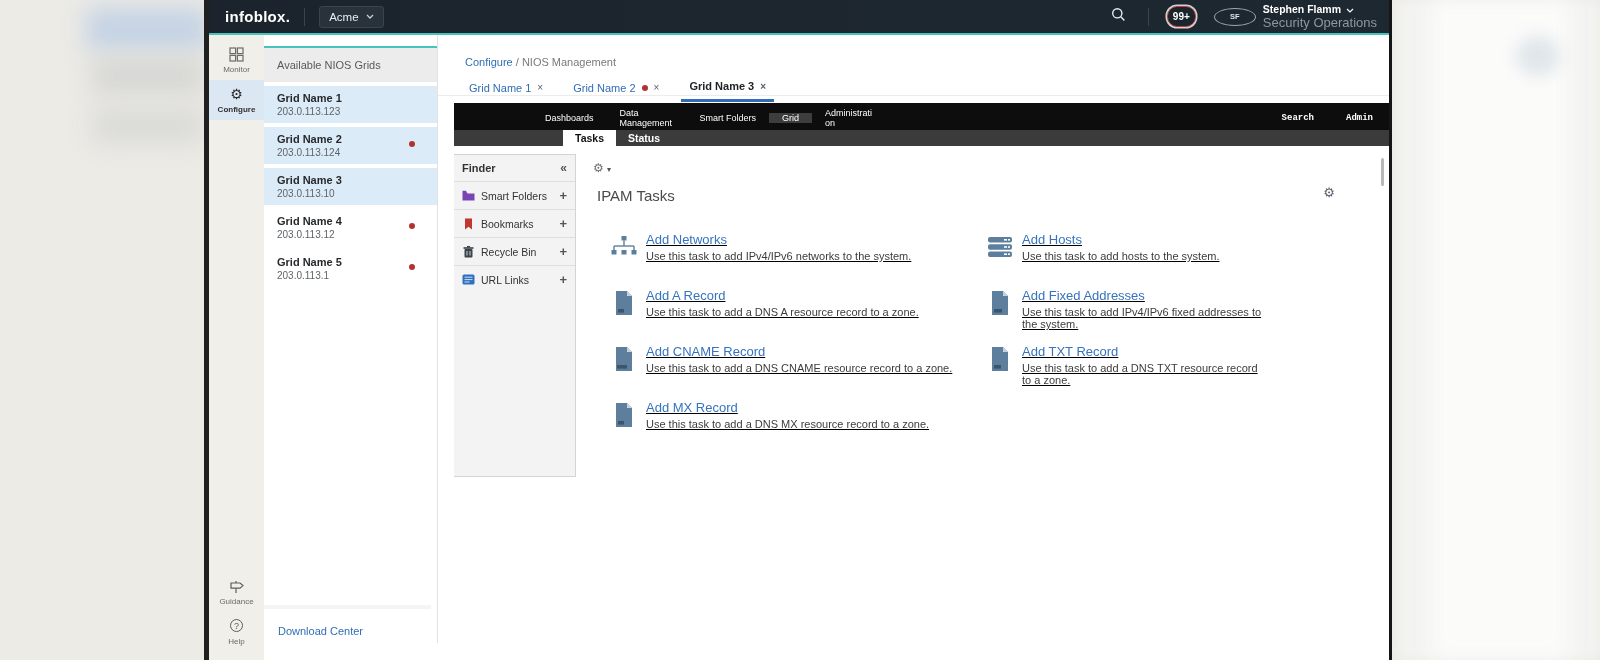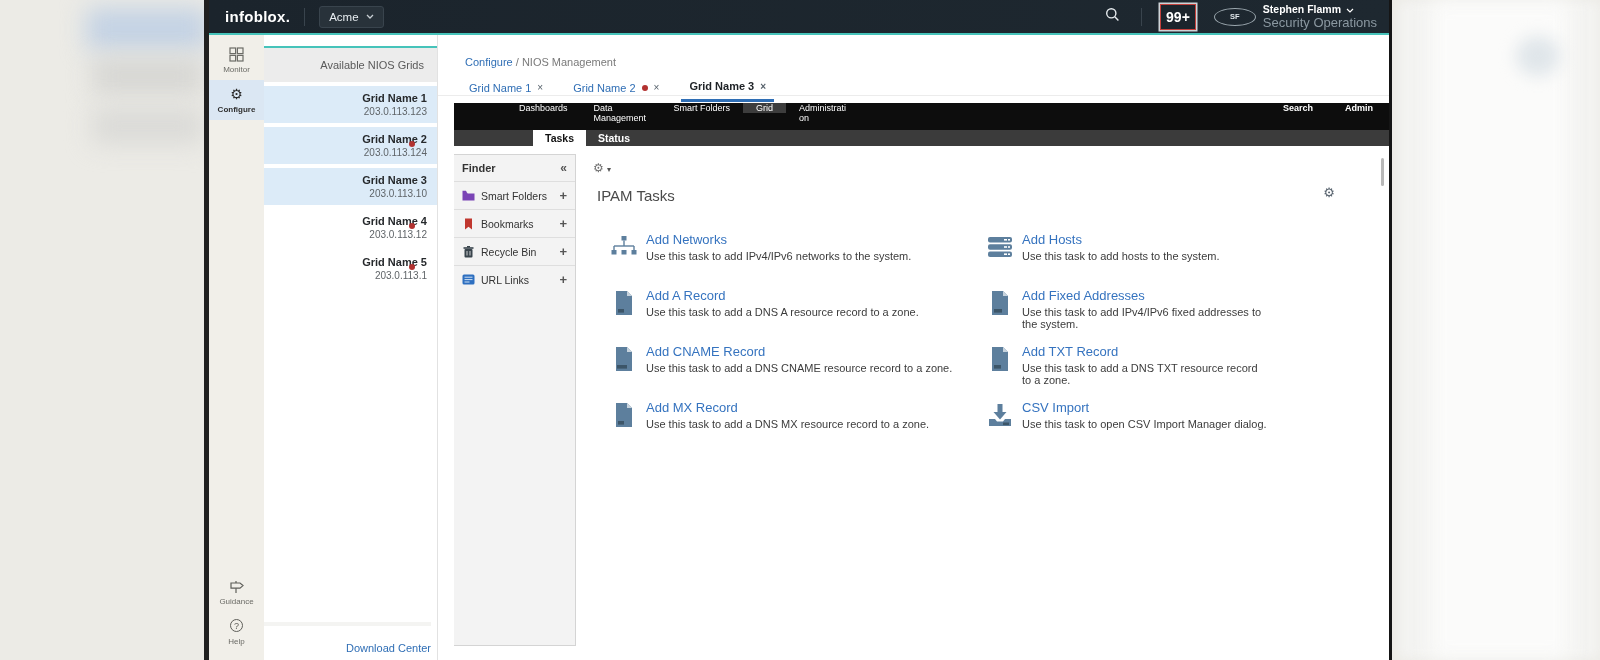--- a/index.html
+++ b/index.html
@@ -23,42 +23,42 @@
   
   .hdr { position:absolute; left:0; top:0; width:100%; height:33px;
     background:linear-gradient(90deg,#1b242c,#1e2830); display:flex; align-items:center; }
   .hdr-logo { color:#fff; font-weight:bold; font-size:15px; letter-spacing:.3px; margin-left:16px; }
   .vdiv { width:1px; height:18px; background:#39444d; margin:0 14px; }
   .org-btn { display:flex; align-items:center; gap:7px; background:#28323a; border:1px solid #39444d;
     border-radius:3px; color:#e8eef2; font-size:11.5px; padding:4px 9px; cursor:pointer; }
   .hdr-right { margin-left:auto; display:flex; align-items:center; margin-right:12px; }
   .search-ic { width:30px; text-align:center; cursor:pointer; }
   .notif { background:#1b242c; border:1px solid #c2403c; box-shadow:0 0 0 1.5px #cdd4d8;
-    border-radius:0; color:#fff; font-size:14px; font-weight:bold; padding:4px 5px; margin:0 4px; cursor:pointer; }
+    border-radius:10px; color:#fff; font-size:10px; font-weight:bold; padding:4px 5px; margin:0 4px; cursor:pointer; }
   .user { display:flex; align-items:center; gap:7px; margin-left:14px; cursor:pointer; }
   .avatar { width:42px; height:18px; border-radius:50%; border:1.5px solid #9aa6ad; color:#dfe6ea;
     font-size:7.5px; font-weight:bold; display:flex; align-items:center; justify-content:center; }
   .uname { color:#fff; font-size:10.5px; font-weight:bold; line-height:11px; }
   .urole { color:#8b98a1; font-size:13px; }
   .teal-line { position:absolute; left:0; top:33px; width:100%; height:2px; background:#46c3ba; z-index:5; }
 
   
   .rail { position:absolute; left:0; top:35px; bottom:0; width:55px; background:#f1efe9; }
   .rail-item { width:100%; padding:7px 0 6px; text-align:center; color:#6b6b66; cursor:pointer; }
   .rail-item .ric { height:15px; }
   .rail-item .rlb { font-size:8px; margin-top:3px; }
   .rail-item.active { background:#dbe7f3; color:#2f2f2f; }
   .rail-top { margin-top:5px; }
   .rail-bot { position:absolute; bottom:8px; width:100%; }
   .q-circle { width:13px; height:13px; border:1.2px solid #5e5e59; border-radius:50%;
     font-size:9px; line-height:12px; margin:0 auto; color:#5e5e59; }
 
   
-  .gpanel { position:absolute; left:55px; top:35px; bottom:0; width:174px; background:#fff;
-    border-right:1px solid #e2e2e2;text-align:right; }
+  .gpanel { position:absolute; left:55px; top:35px; bottom:17px; width:174px; background:#fff;
+    border-right:1px solid #e2e2e2; }
   .gpanel-inner { margin-top:11px; border-top:2px solid #46c3ba; }
   .gpanel-hd { background:#ececec; color:#5a5a5a; font-size:11px; padding:11px 13px; }
   .gitem { margin-top:4px; padding:6px 10px 6px 13px; position:relative; cursor:pointer; }
   .gitem.sel { background:#dcebf8; }
   .gname { font-size:11px; font-weight:bold; color:#26292c; }
   .gip { font-size:10px; color:#5f6periods468; color:#5f6468; margin-top:2px; }
   .adot { position:absolute; right:22px; top:14px; width:6px; height:6px; border-radius:50%; background:#b23230; }
   .gfoot { position:absolute; left:0; right:6px; bottom:0; height:38px; background:#fff;
     border-top:4px solid #f4f4f2; padding:12px 0 0 14px; }
   .gfoot a { color:#2f6eb5; font-size:11px; text-decoration:none; cursor:pointer; }
@@ -69,53 +69,53 @@
   .crumb .c-link { color:#2f6eb5; cursor:pointer; }
   .gtabs { position:absolute; left:23px; top:40px; display:flex; gap:14px; }
   .gtab { font-size:11px; color:#2f6eb5; padding:5px 8px 7px; display:flex; align-items:center; gap:6px; cursor:pointer; }
   .gtab .x { color:#55606a; font-size:10px; }
   .gtab.active { color:#1d2125; font-weight:bold; border-bottom:3px solid #2f6eb5; }
   .tabs-rule { position:absolute; left:0; right:0; top:60px; border-bottom:1px solid #ececec; }
 
   
   .frame { position:absolute; left:16px; right:0; top:68px; bottom:0; }
   .nav { position:absolute; left:0; right:0; top:0; height:30px; background:#0d0d0d;
-    display:flex; align-items:flex-start; padding-left:52px; }
+    display:flex; align-items:center; padding-left:78px; }
   .nav-item { color:#fff; font-size:9px; display:flex; align-items:center; padding:0 13px; cursor:pointer; }
   .nav-item .wrap2 { width:54px; line-height:10px; }
   .nav-item .wrapb { width:50px; line-height:10px; word-break:break-all; }
   .nav-item.active { background:#3d3d3d; font-weight:normal; }
-  .nav-right { margin-left:auto; display:flex; }
+  .nav-right { margin-left:auto; display:flex;font-family:Liberation Mono, monospace; }
   .nav-right .nav-item { font-weight:bold; padding:0 16px; }
   .subtabs { position:absolute; left:0; right:0; top:27px; height:16px; background:#3b3b3b;
-    display:flex; padding-left:79px; }
+    display:flex; padding-left:109px; }
   .stab { font-size:10.5px; font-weight:bold; color:#fff; display:flex; align-items:center;
     padding:0 12px; cursor:pointer; }
   .stab.active { background:#fff; color:#111; }
 
   
-  .finder { position:absolute; left:0; top:51px; width:122px; height:492px; background:#f3f3f3;
+  .finder { position:absolute; left:0; top:51px; width:122px; height:323px; background:#f3f3f3;
     border:1px solid #d4d4d4; border-left:none; }
   .f-hd { display:flex; justify-content:space-between; align-items:center; padding:6px 8px;
     font-size:11px; font-weight:bold; color:#333; }
   .f-hd .collapse { color:#555; font-size:12px; cursor:pointer; }
   .f-row { display:flex; align-items:center; gap:6px; padding:6px 8px; border-top:1px solid #dedede;
     font-size:10.5px; color:#333; cursor:pointer; }
   .f-row .plus { margin-left:auto; color:#555; font-size:13px; font-weight:bold; cursor:pointer; }
 
   
   .content { position:absolute; left:123px; right:0; top:51px; bottom:0; background:#fff; }
   .tools { position:absolute; left:16px; top:7px; color:#707070; font-size:12px; cursor:pointer; }
   .tools .carat { font-size:8px; color:#555; }
   .ipam-title { position:absolute; left:20px; top:33px; font-size:15px; color:#4a4a4a; }
   .gear-right { position:absolute; right:54px; top:31px; color:#5a6570; font-size:13px; cursor:pointer; }
   .scrollbar { position:absolute; right:5px; top:4px; width:3px; height:28px; background:#b8b8b8; border-radius:2px; }
 
   .taskgrid { position:absolute; left:34px; top:78px; right:120px;
-    display:grid; grid-template-columns:376px 1fr; grid-auto-rows:56px; }
+    display:grid; grid-template-columns:376px 1fr; grid-auto-rows:56px;text-decoration:underline; }
   .task { display:flex; gap:9px; }
   .task .tic { width:26px; height:26px; flex:0 0 26px; margin-top:2px; }
   .t-title { font-size:13px; color:#3573bf; cursor:pointer; }
   .t-desc { font-size:11px; color:#3c3c3c; margin-top:3px; }
 </style>
 </head>
 <body>
 
 <div class="backdrop">
   <div class="blob b1"></div>
@@ -431,30 +431,18 @@
               <path d="M5,1 h11 l5,5 v19 h-16 z" fill="#5d7f9d"></path>
               <path d="M16,1 l5,5 h-5 z" fill="#c7d3dd"></path>
               <rect x="7" y="19" width="6" height="3.6" fill="#3c5568"></rect>
               </svg>
             <div>
               <div class="t-title">Add MX Record</div>
               <div class="t-desc">Use this task to add a DNS MX resource record to a zone.</div>
             </div>
           </div>
 
-          <div class="task">
-            <svg class="tic" viewBox="0 0 26 26">
-              <rect x="10.5" y="2" width="5" height="9" fill="#5d7f9d"></rect>
-              <path d="M6.5,10 h13 l-6.5,7.5 z" fill="#5d7f9d"></path>
-              <path d="M2,17 h6 l2,2.5 h6 l2,-2.5 h6 v7 h-22 z" fill="#5d7f9d"></path>
-              <rect x="16" y="20.5" width="6" height="2.6" fill="#3c5568"></rect>
-              </svg>
-            <div>
-              <div class="t-title">CSV Import</div>
-              <div class="t-desc">Use this task to open CSV Import Manager dialog.</div>
-            </div>
-          </div>
 
         </div>
       </div>
     </div>
   </div>
 </div>
 
 </body></html>

